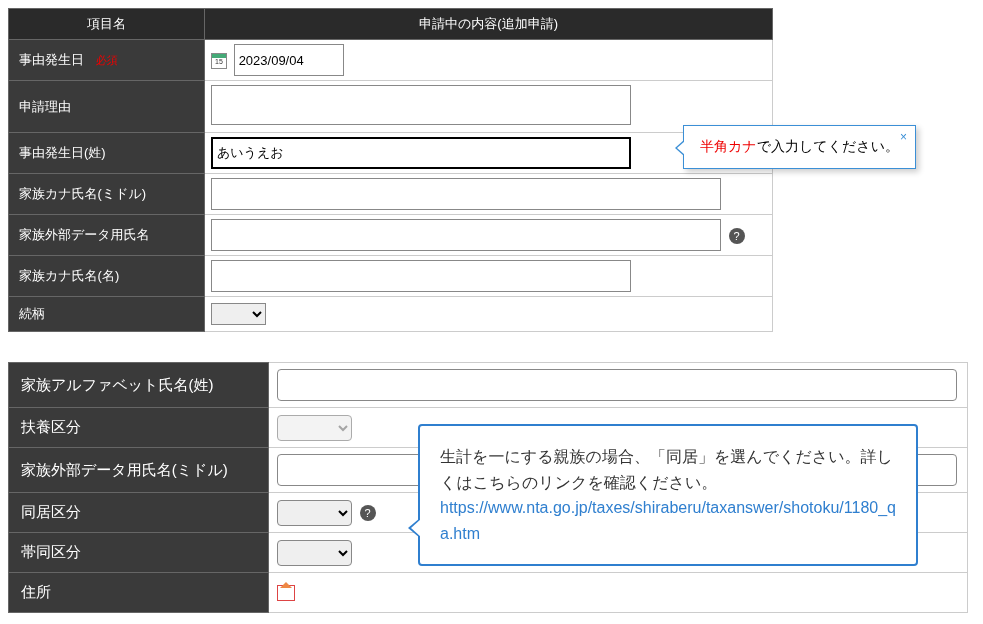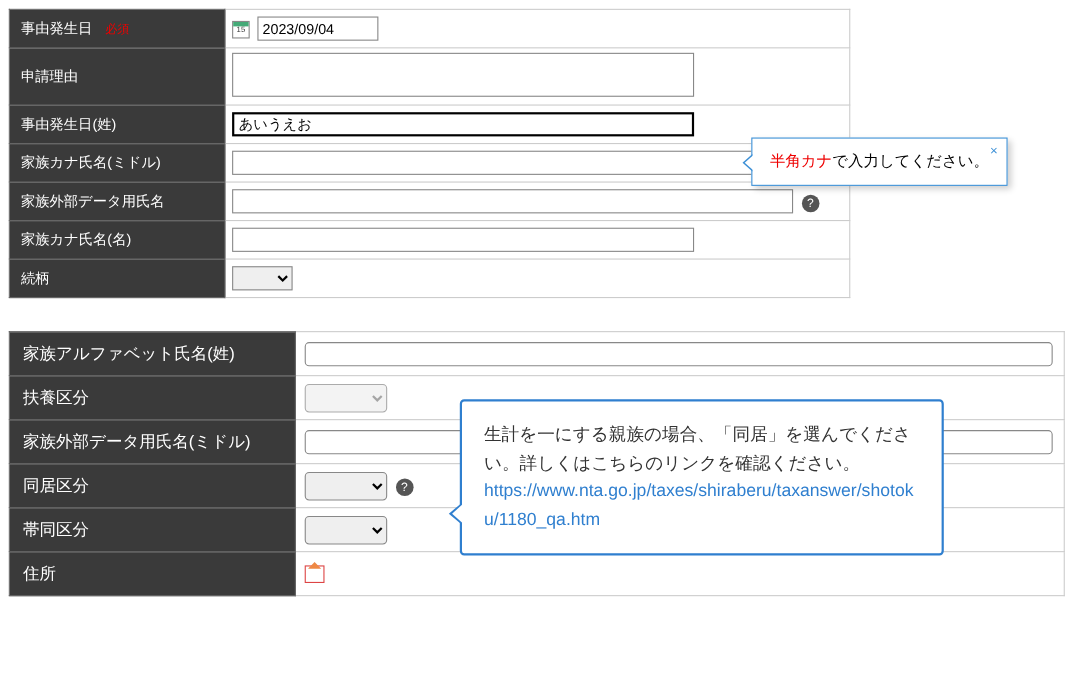--- a/index.html
+++ b/index.html
@@ -12,21 +12,21 @@
     .form-table td { border: 1px solid #ccc; padding: 4px 6px; background: #fff; vertical-align: middle; }
     .required { color: #e00; font-size: 11px; margin-left: 8px; }
     
     .cal-icon { display: inline-block; width: 16px; height: 16px; background: #fff; border: 1px solid #888; position: relative; vertical-align: middle; margin-right: 3px; }
     .cal-icon::before { content: ""; position: absolute; top: 0; left: 0; right: 0; height: 4px; background: #4a7; }
     .cal-icon::after { content: "15"; position: absolute; top: 4px; left: 0; right: 0; font-size: 7px; text-align: center; color: #333; }
     
     .home-icon { display: inline-block; width: 18px; height: 16px; background: #fff; border: 1px solid #d44; position: relative; vertical-align: middle; }
     .home-icon::before { content: ""; position: absolute; top: -4px; left: 2px; width: 0; height: 0; border-left: 6px solid transparent; border-right: 6px solid transparent; border-bottom: 6px solid #e84; }
     
-    input[type="text"] { border: 1px solid #888; padding: 2px 4px; font-size: 13px; height: 22px; }
+    input[type="text"] { border: 1px solid #888; padding: 2px 4px; font-size: 13px; height: 32px; }
     .date-input { width: 110px; }
     textarea { border: 1px solid #888; width: 420px; height: 40px; resize: none; }
     .wide-input { width: 420px; }
     .full-input { width: 510px; }
     select { border: 1px solid #888; height: 22px; }
     .sel-sm { width: 55px; }
     
     .help-icon { display: inline-flex; width: 16px; height: 16px; background: #555; color: #fff; border-radius: 50%; align-items: center; justify-content: center; font-size: 11px; margin-left: 4px; cursor: pointer; }
     
     .tooltip-red { position: absolute; background: #fff; border: 1px solid #3b8fd6; padding: 12px 16px; box-shadow: 3px 3px 6px rgba(0,0,0,0.2); font-size: 14px; white-space: nowrap; }
@@ -35,34 +35,38 @@
     .tooltip-red .close { position: absolute; top: 4px; right: 8px; color: #3b8fd6; font-size: 12px; cursor: pointer; }
     .highlight { color: #e00; }
     
     .form-table-2 { border-collapse: collapse; width: 960px; margin-top: 30px; }
     .form-table-2 th { background: #3a3a3a; color: #fff; border: 1px solid #666; padding: 10px 12px; font-weight: normal; width: 260px; text-align: left; font-size: 15px; }
     .form-table-2 td { border: 1px solid #ccc; padding: 6px 8px; background: #fff; vertical-align: middle; }
     .full-input-2 { width: 680px; border-radius: 4px; border: 1px solid #aaa; height: 26px; }
     .sel-md { width: 75px; border-radius: 4px; height: 26px; }
     .sel-disabled { background: #eee; }
     
-    .tooltip-blue { position: absolute; background: #fff; border: 2px solid #2f7fcf; border-radius: 4px; padding: 18px 20px; width: 440px; font-size: 16px; line-height: 1.6; color: #333; }
+    .tooltip-blue { position: absolute; background: #fff; border: 2px solid #2f7fcf; border-radius: 4px; padding: 18px 20px; width: 500px; font-size: 16px; line-height: 1.6; color: #333; }
     .tooltip-blue::before { content: ""; position: absolute; left: -12px; top: 92px; border-top: 10px solid transparent; border-bottom: 10px solid transparent; border-right: 12px solid #2f7fcf; }
     .tooltip-blue::after { content: ""; position: absolute; left: -9px; top: 93px; border-top: 9px solid transparent; border-bottom: 9px solid transparent; border-right: 10px solid #fff; }
     .tooltip-blue a { color: #2f7fcf; text-decoration: none; word-break: break-all; }
     
     .wrap1 { position: relative; }
     .wrap2 { position: relative; }
   </style>
 </head>
 <body>
 
 <div class="wrap1">
 <table class="form-table">
   <tbody>
+        <tr class="header-row">
+    <th>項目名</th>
+    <th>申請中の内容(追加申請)</th>
+  </tr>
   <tr>
     <th class="label-cell">
       <span>事由発生日</span>
       <span class="required">必須</span>
     </th>
     <td>
       <span class="cal-icon"></span>
       <input type="text" class="date-input" value="2023/09/04" style="">
     </td>
   </tr>

